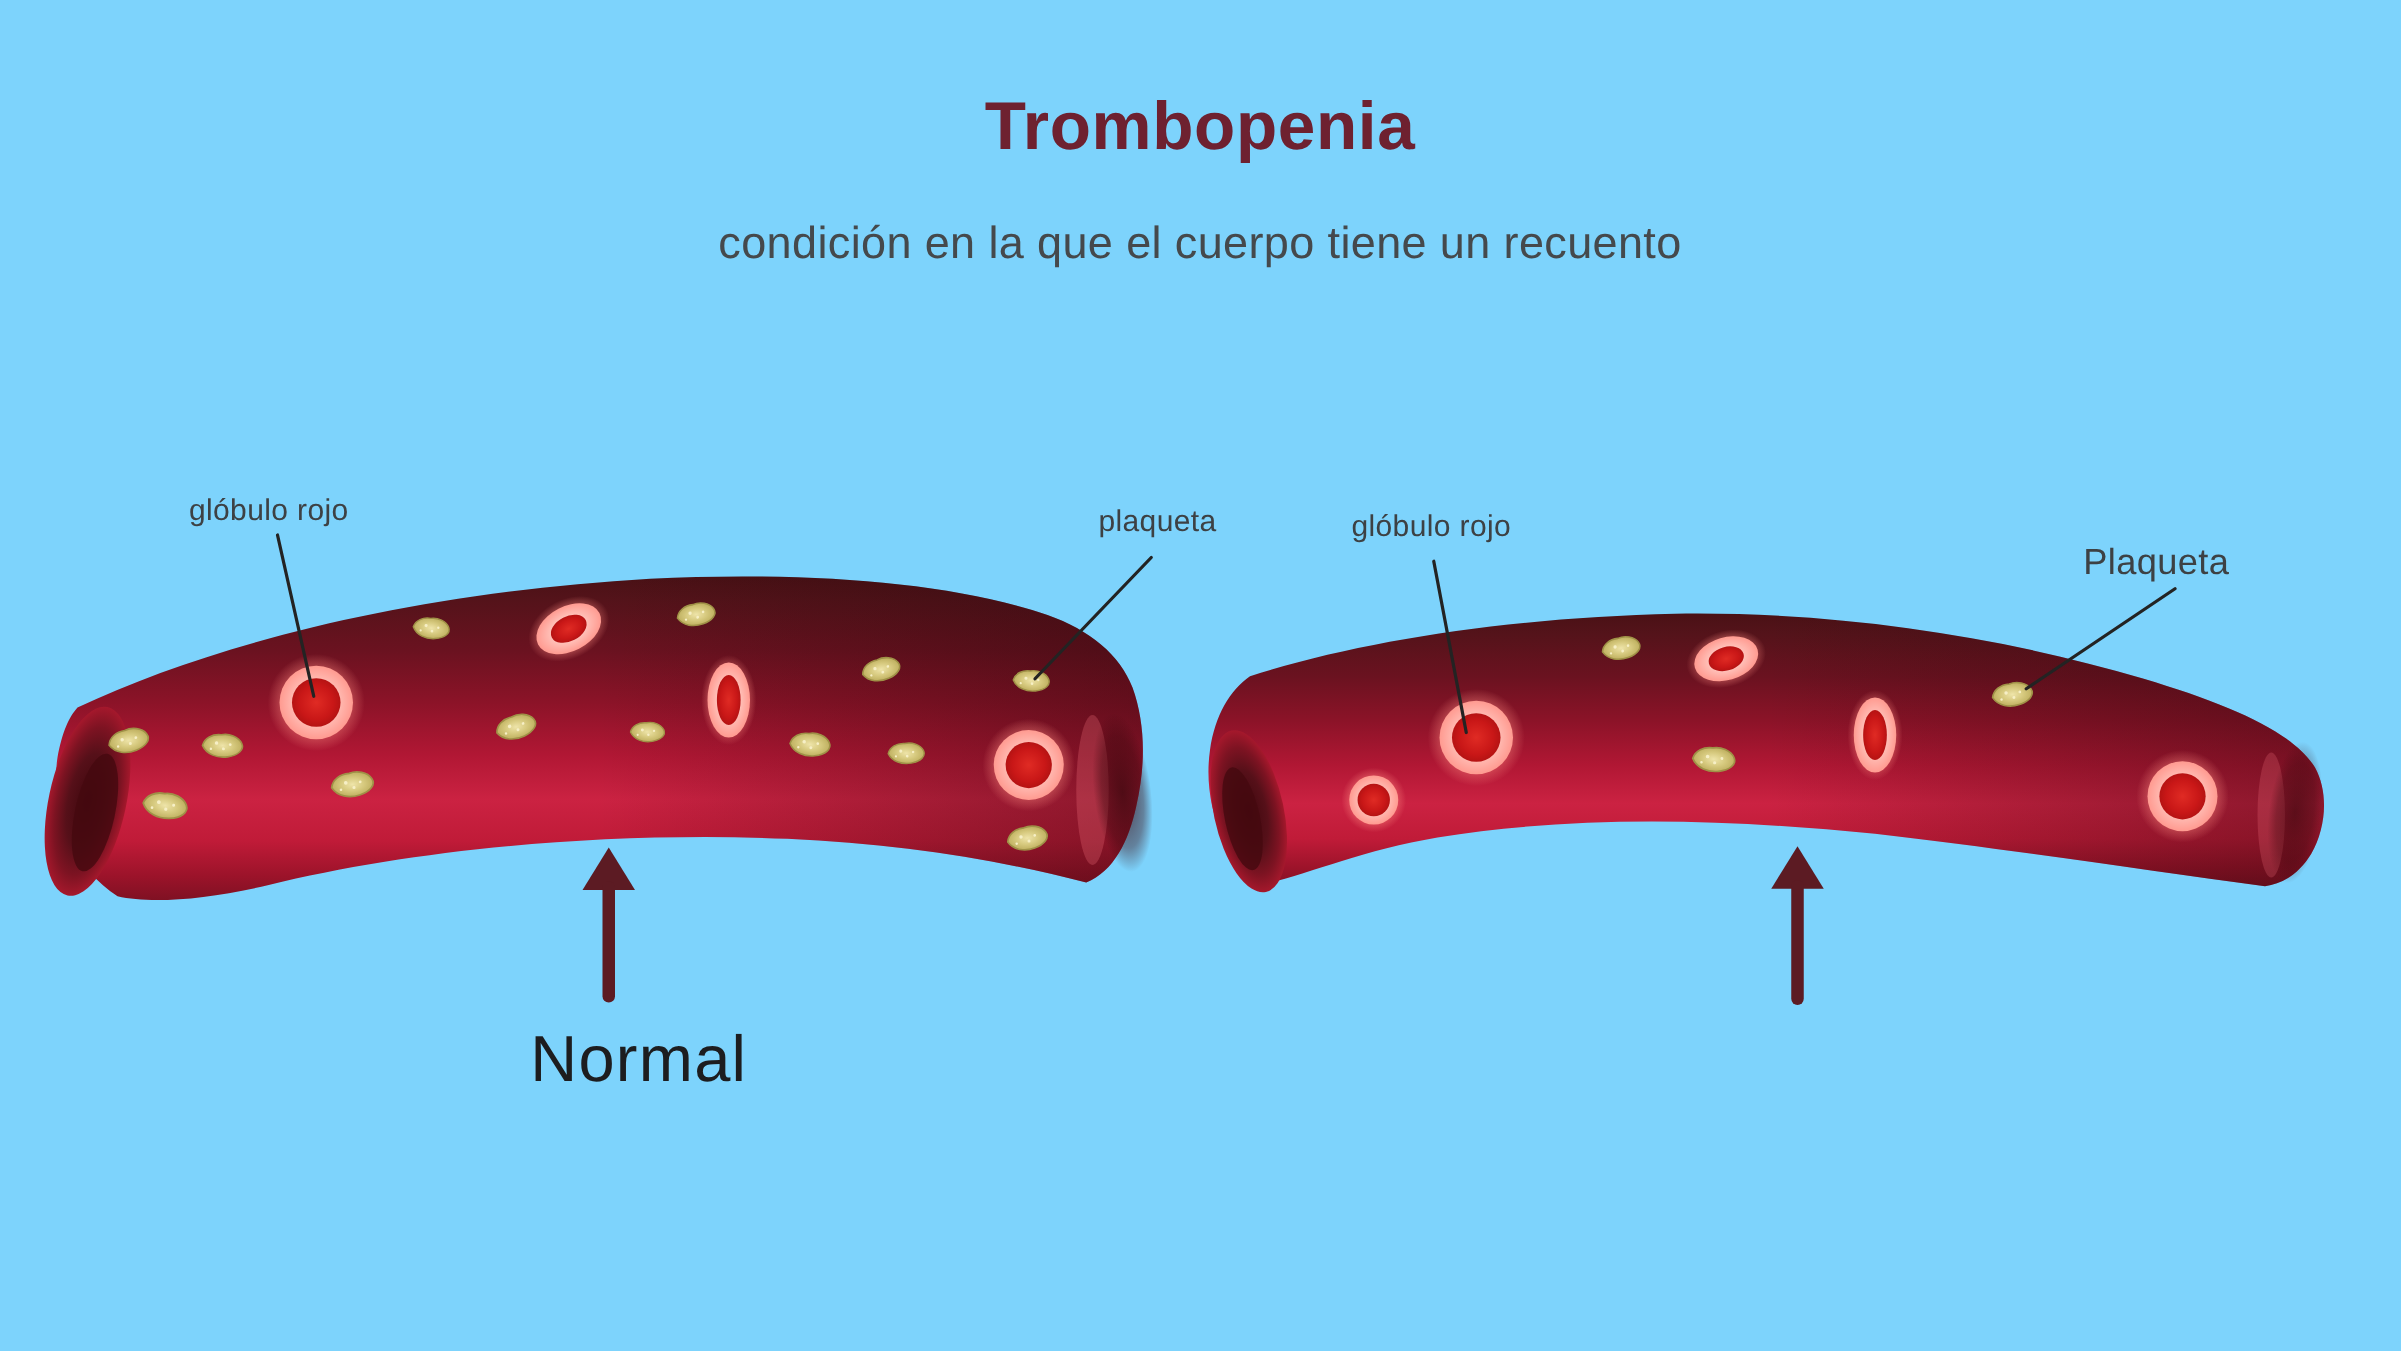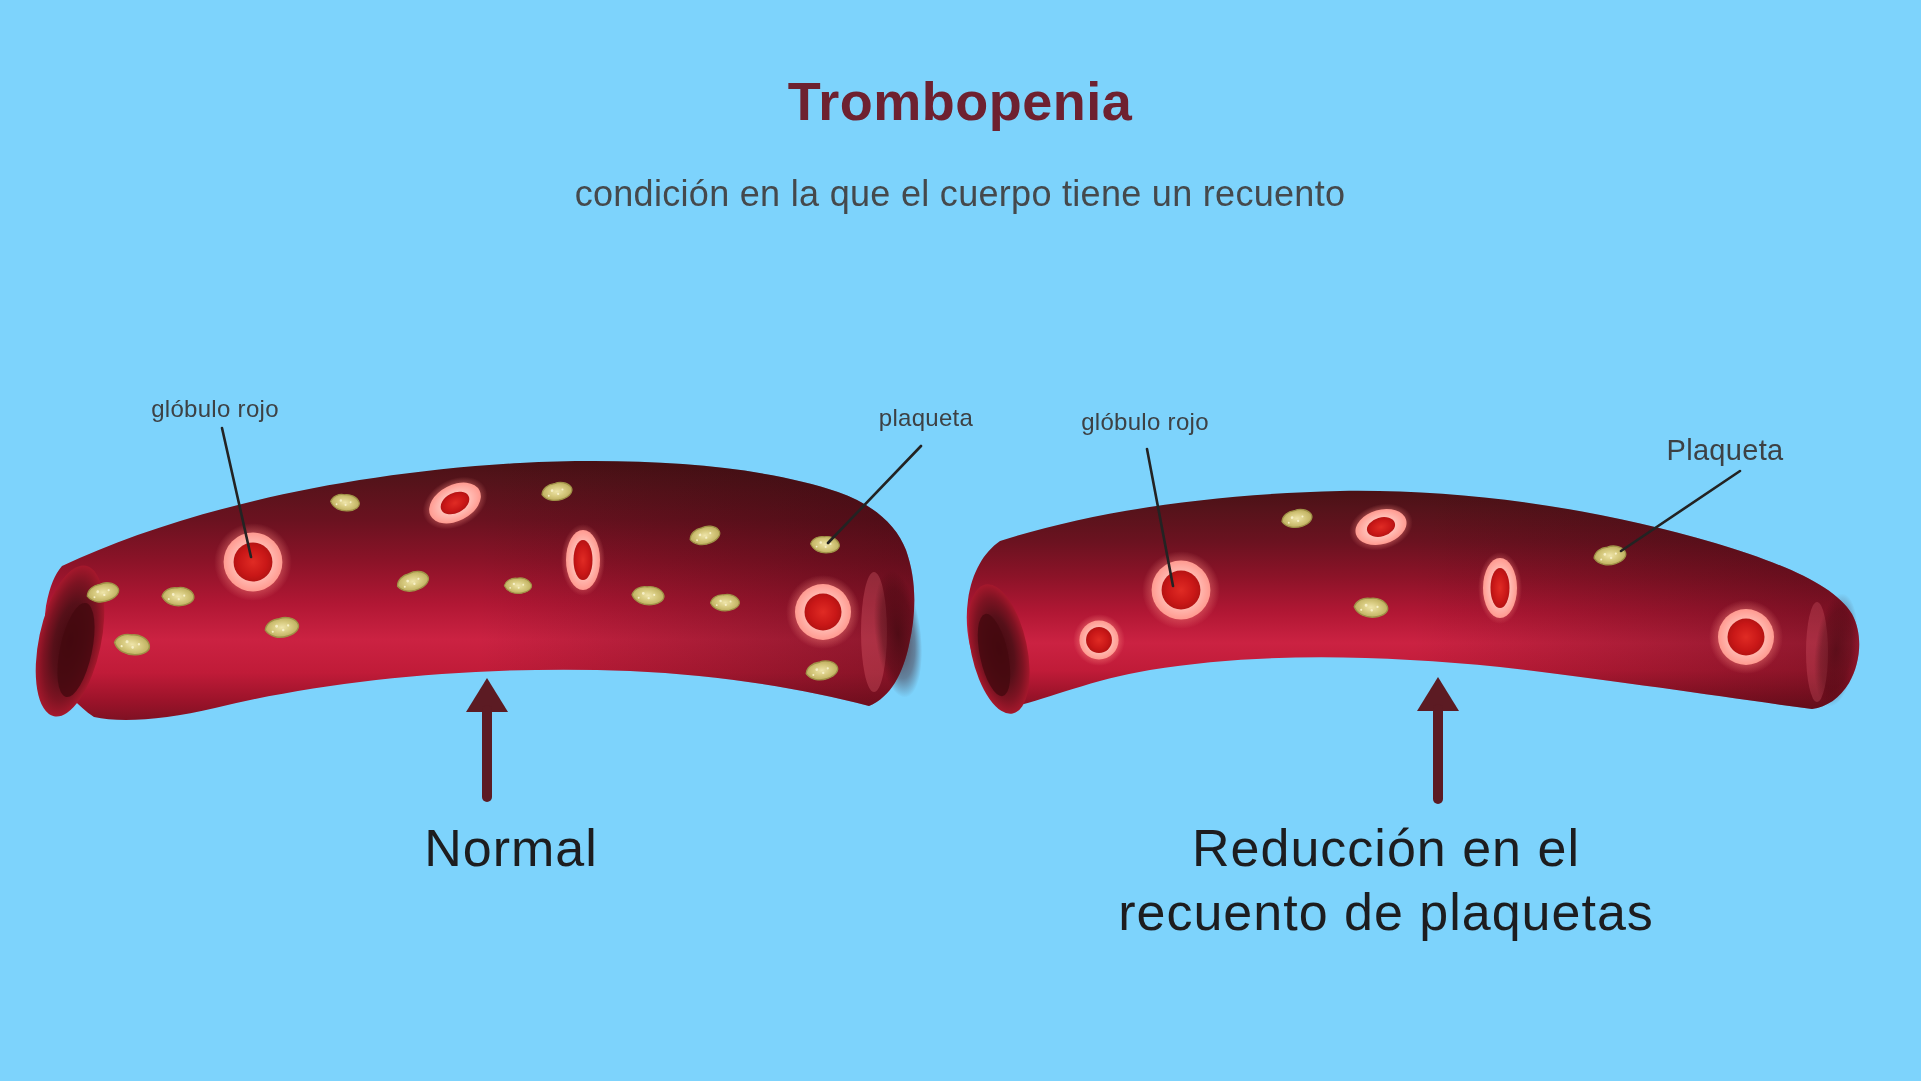--- a/index.html
+++ b/index.html
@@ -226,18 +226,14 @@
     <div>condición en la que el cuerpo tiene un recuento</div>
   </div>
 
   <div class="txt cell-label lbl-left-rbc">glóbulo rojo</div>
   <div class="txt cell-label lbl-left-platelet">plaqueta</div>
   <div class="txt cell-label lbl-right-rbc">glóbulo rojo</div>
   <div class="txt cell-label lbl-right-platelet">Plaqueta</div>
 
   <div class="txt caption cap-left">Normal</div>
 
-  <div class="txt caption cap-right">
-    <div>Reducción en el</div>
-    <div>recuento de plaquetas</div>
-  </div>
 
 </div>
 
 </body></html>

